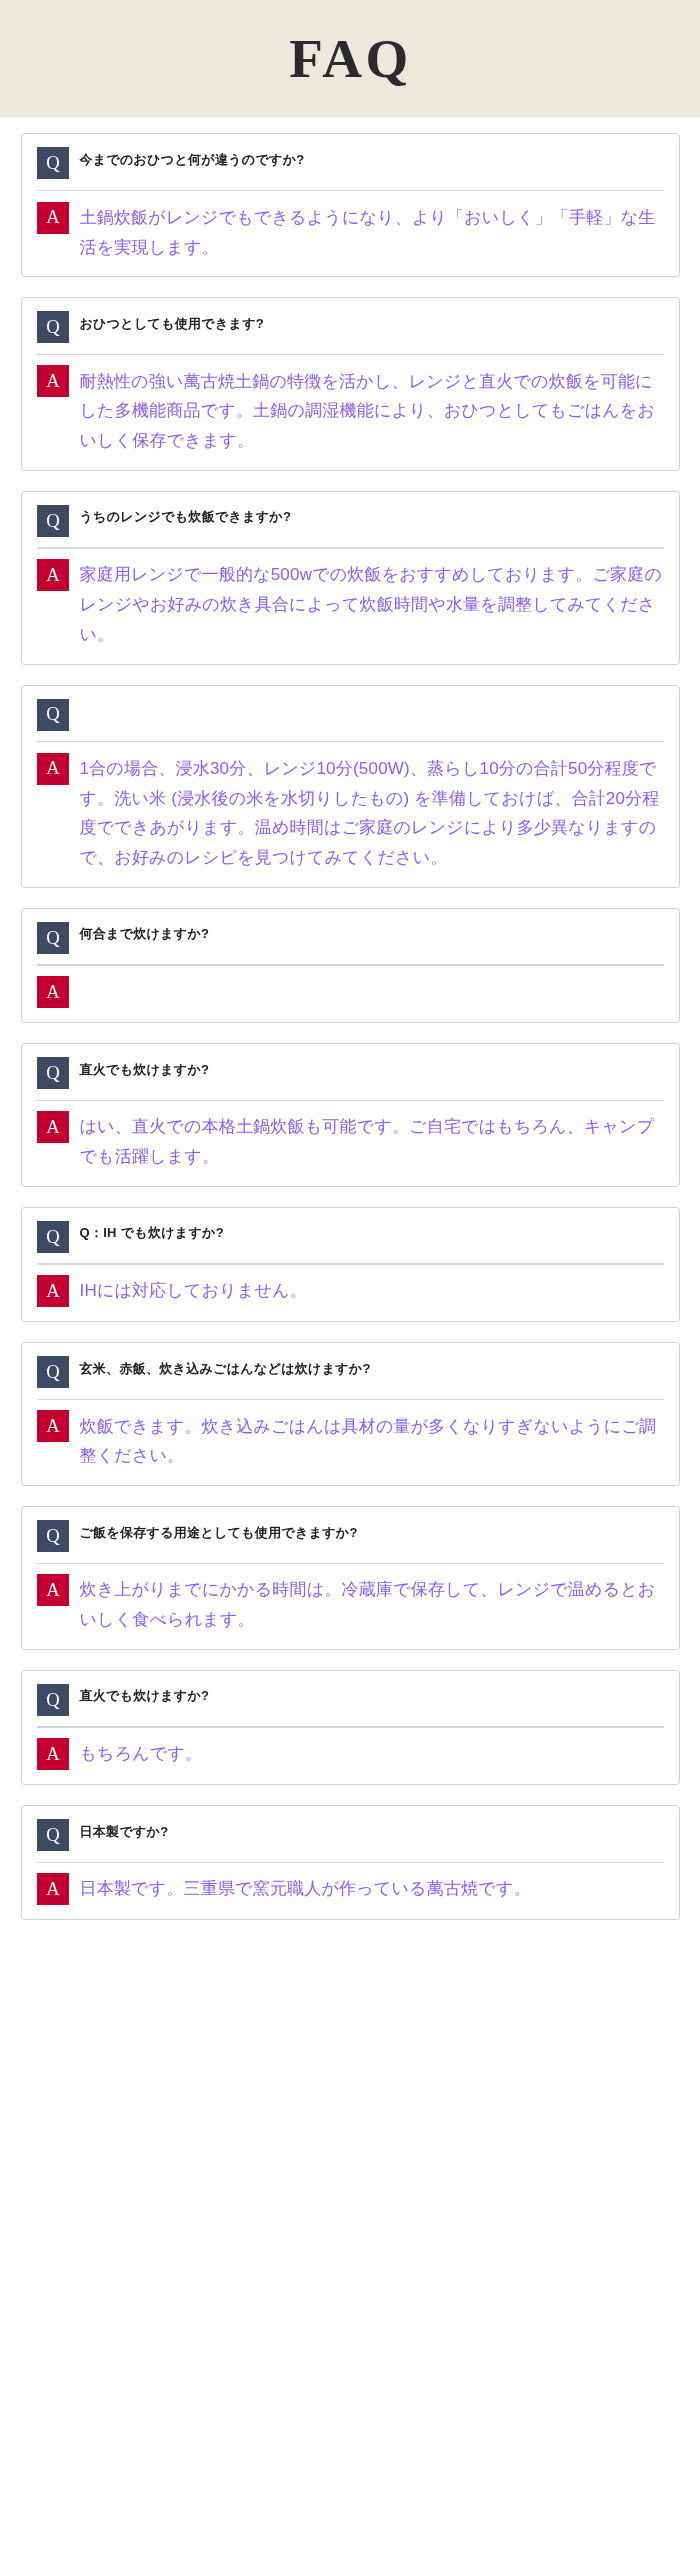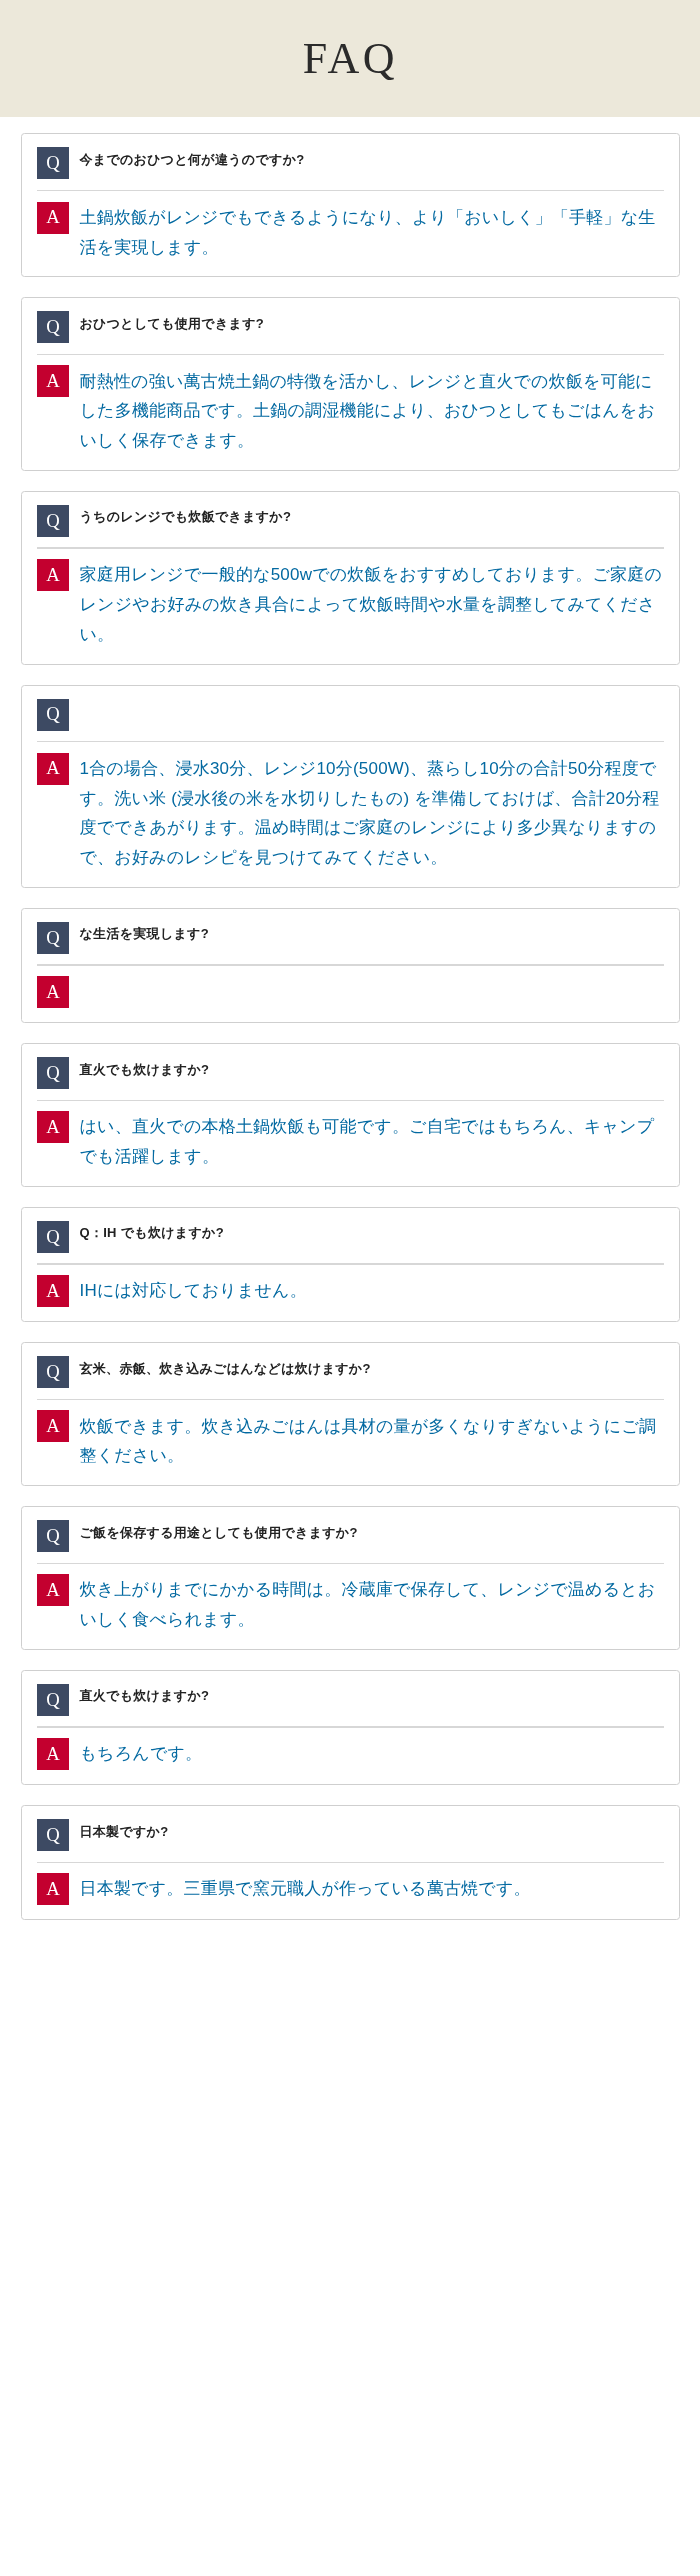--- a/index.html
+++ b/index.html
@@ -22,24 +22,24 @@
     width: 100%;
     background: #ece8da;
     height: 117px;
     display: flex;
     align-items: center;
     justify-content: center;
     box-sizing: border-box;
   }
   .faq-title {
     font-family: "Liberation Serif", "DejaVu Serif", serif;
-    font-size: 44px;
+    font-size: 55px;
     letter-spacing: 3.5px;
     color: #2b2b2b;
-    font-weight: normal;
+    font-weight: bold;
     line-height: 1;
     margin: 9px;
     padding: 0;
   }
   .faq-list {
     padding: 16.4px 21px 35px 21px;
     box-sizing: border-box;
   }
   .faq-card {
     border: 1.2px solid #cfcfcf;
@@ -86,21 +86,21 @@
     background: #d7d7d7;
     margin: 10.5px 0 10.5px 0;
   }
   .a-row {
     display: flex;
     align-items: flex-start;
   }
   .a-text {
     padding-left: 10.5px;
     font-size: 17px;
-    color: #0369a1;
+    color: #8b5cf6;
     line-height: 1.75;
     letter-spacing: 0.2px;
     padding-top: 1.2px;
   }
 </style>
 </head>
 <body>
 
 <div class="page">
 
@@ -153,21 +153,21 @@
       <div class="divider"></div>
       <div class="a-row">
         <div class="badge badge-a">A</div>
         <div class="a-text">1合の場合、浸水30分、レンジ10分(500W)、蒸らし10分の合計50分程度です。洗い米 (浸水後の米を水切りしたもの) を準備しておけば、合計20分程度でできあがります。温め時間はご家庭のレンジにより多少異なりますので、お好みのレシピを見つけてみてください。</div>
       </div>
     </div>
 
     <div class="faq-card">
       <div class="q-row">
         <div class="badge badge-q">Q</div>
-        <div class="q-text">な生活を実現します?</div>
+        <div class="q-text">何合まで炊けますか?</div>
       </div>
       <div class="divider"></div>
       <div class="a-row">
         <div class="badge badge-a">A</div>
       </div>
     </div>
 
     <div class="faq-card">
       <div class="q-row">
         <div class="badge badge-q">Q</div>

